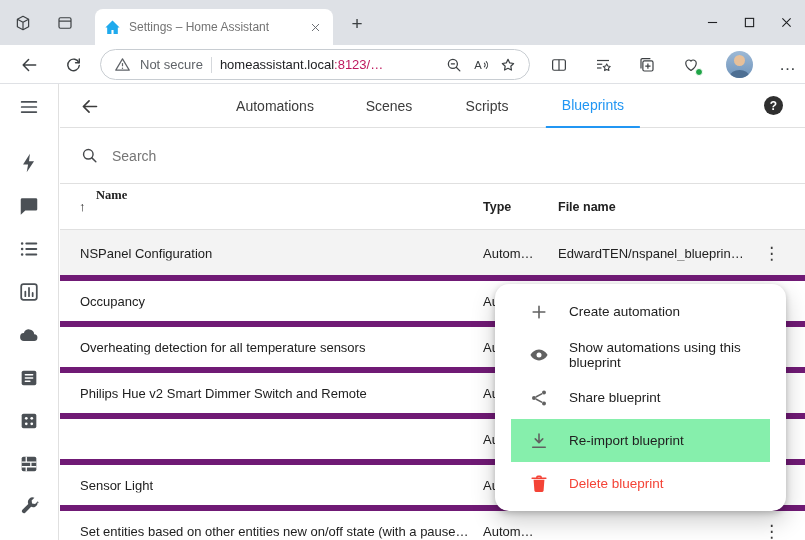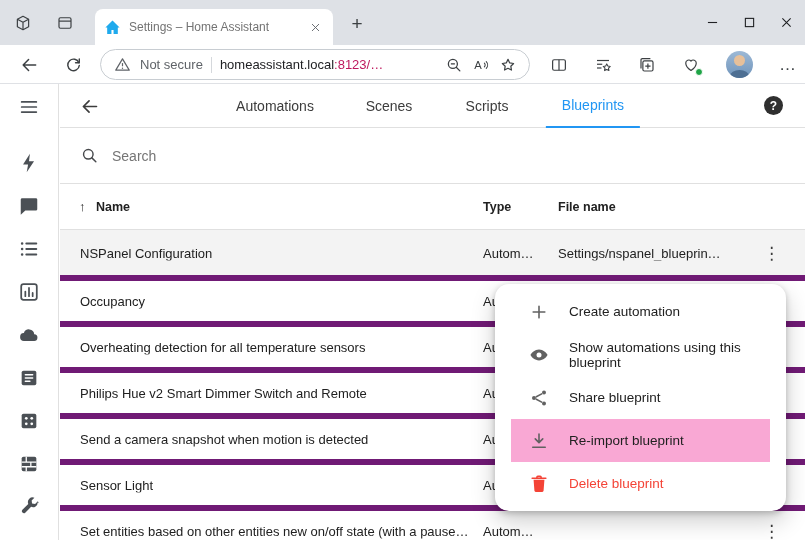--- a/index.html
+++ b/index.html
@@ -49,37 +49,37 @@
   .ha-tab { position:absolute; top:0; height:44px; transform:translateX(-50%); display:flex; align-items:center; padding:0 16px; font-size:14px; color:#3c3c3c; font-weight:500; cursor:pointer; white-space:nowrap; }
   .ha-tab.active { color:#2196f3; border-bottom:2px solid #2196f3; }
   .help-btn { position:absolute; right:22px; top:12px; width:19px; height:19px; border-radius:50%; background:#2f2f2f; color:#fff; font-size:12px; font-weight:bold; display:flex; align-items:center; justify-content:center; cursor:pointer; }
 
   .search-row { position:relative; height:56px; border-bottom:1px solid #e0e0e0; display:flex; align-items:center; padding-left:20px; gap:13px; }
   .search-row input { border:none; outline:none; font-size:14px; width:400px; font-family:inherit; color:#3b82f6; }
   .search-row input::placeholder { color:#757575; }
 
   .thead { position:relative; height:46px; border-bottom:1px solid #e0e0e0; font-size:12.5px; font-weight:bold; color:#212121; }
   .thead .sort { position:absolute; left:19px; top:15px; font-size:13px; cursor:pointer; }
-  .thead .c-name { position:absolute; left:36px; top:16px; cursor:pointer; }
+  .thead .c-name { position:absolute; left:36px; top:4px; cursor:pointer;font-family:Liberation Serif, serif; }
   .thead .c-type { position:absolute; left:423px; top:16px; cursor:pointer; }
   .thead .c-file { position:absolute; left:498px; top:16px; cursor:pointer; }
 
   .row { position:relative; height:46px; border-bottom:6px solid #701a75; font-size:13px; cursor:pointer; }
   .row.first { height:51px; background:#f3f3f3; }
   .row .cell { position:absolute; top:50%; transform:translateY(-50%); white-space:nowrap; }
   .row .name { left:20px; max-width:390px; overflow:hidden; text-overflow:ellipsis; }
   .row .type { left:423px; color:#212121; }
   .row .file { left:498px; max-width:195px; overflow:hidden; text-overflow:ellipsis; }
   .row .kebab { position:absolute; left:697px; top:50%; transform:translateY(-50%); font-size:17px; color:#3c3c3c; padding:2px 6px; cursor:pointer; }
 
   
   .menu { position:absolute; left:495px; top:284px; width:291px; background:#fff; border-radius:14px; padding:6px 16px; z-index:20;
           box-shadow:0 2px 6px rgba(0,0,0,.22), 0 10px 24px rgba(0,0,0,.20); }
   .menu-item { height:43px; display:flex; align-items:center; gap:20px; padding:0 18px; font-size:13.5px; color:#212121; cursor:pointer; }
-  .menu-item.hovered { background:#f9a8d4; }
+  .menu-item.hovered { background:#86efac; }
   .menu-item.danger { color:#f44336; }
   .mi-ico { width:20px; height:20px; display:flex; align-items:center; justify-content:center; flex:0 0 auto; }
 </style>
 </head>
 <body>
 
 <div class="root">
 
   <div class="titlebar">
     <span class="tb-btn" style="left:12px">
@@ -297,21 +297,21 @@
       <span class="sort">↑</span>
       <span class="c-name">Name</span>
       <span class="c-type">Type</span>
       <span class="c-file">File name</span>
     </div>
 
     <div>
       <div class="row first">
         <span class="cell name">NSPanel Configuration</span>
         <span class="cell type">Autom…</span>
-        <span class="cell file">Settings/nspanel_blueprin…</span>
+        <span class="cell file">EdwardTEN/nspanel_blueprin…</span>
         <span class="kebab">⋮</span>
       </div>
       <div class="row">
         <span class="cell name">Occupancy</span>
         <span class="cell type">Autom…</span>
         <span class="cell file"></span>
         <span class="kebab">⋮</span>
       </div>
       <div class="row">
         <span class="cell name">Overheating detection for all temperature sensors</span>
@@ -319,21 +319,20 @@
         <span class="cell file"></span>
         <span class="kebab">⋮</span>
       </div>
       <div class="row">
         <span class="cell name">Philips Hue v2 Smart Dimmer Switch and Remote</span>
         <span class="cell type">Autom…</span>
         <span class="cell file"></span>
         <span class="kebab">⋮</span>
       </div>
       <div class="row">
-        <span class="cell name">Send a camera snapshot when motion is detected</span>
         <span class="cell type">Autom…</span>
         <span class="cell file"></span>
         <span class="kebab">⋮</span>
       </div>
       <div class="row">
         <span class="cell name">Sensor Light</span>
         <span class="cell type">Autom…</span>
         <span class="cell file"></span>
         <span class="kebab">⋮</span>
       </div>

